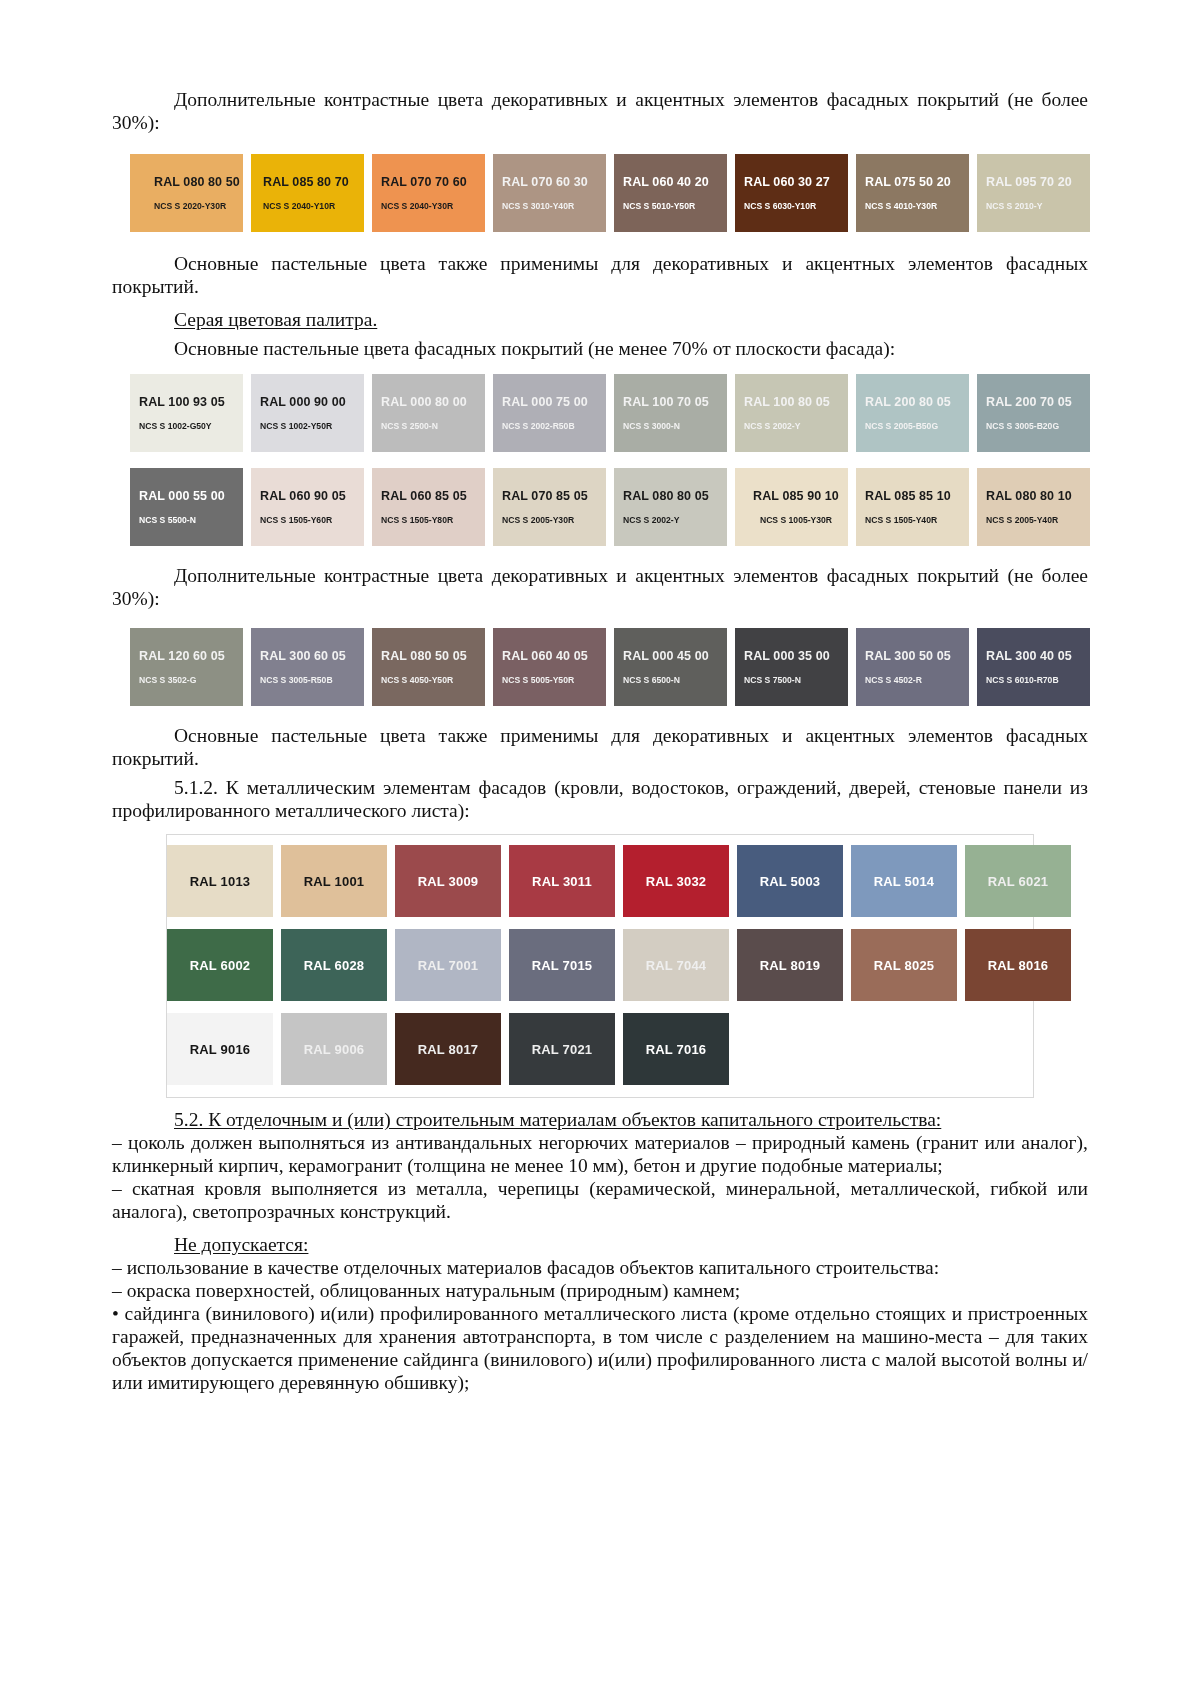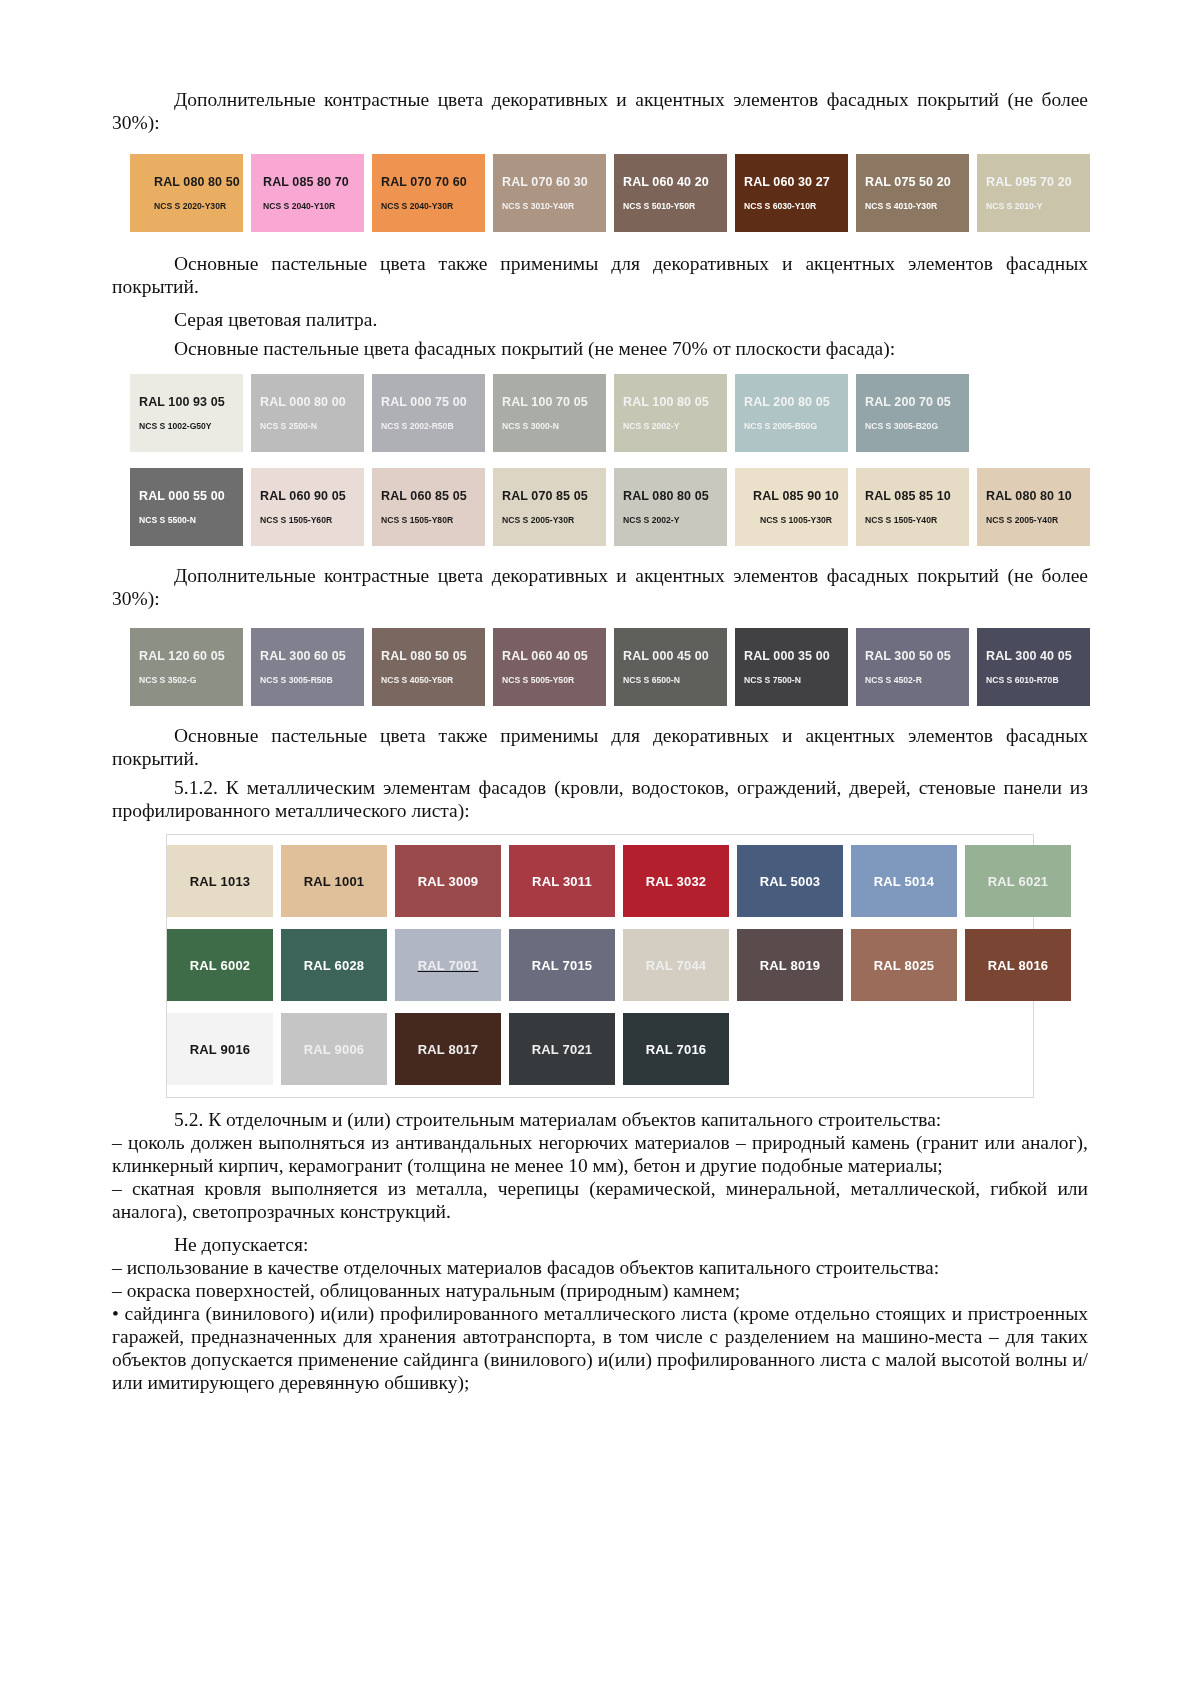--- a/index.html
+++ b/index.html
@@ -27,20 +27,21 @@
   }
   p.para.noindent{text-indent:0;}
   .gap6{height:6px;}
   .gap10{height:10px;}
   .gap12{height:12px;}
   .gap14{height:14px;}
   .gap16{height:16px;}
   .gap18{height:18px;}
   .gap20{height:20px;}
   .underline-head{
+    text-decoration:underline;
     text-underline-offset:2px;
   }
   
   .swatch-row{
     display:flex;
     gap:8px;
     width:940px;
     margin:0 auto;
   }
   .swatch{
@@ -118,21 +119,21 @@
 
   <p class="para">Дополнительные контрастные цвета декоративных и акцентных элементов фасадных покрытий (не более 30%):</p>
 
   <div class="gap20"></div>
 
   <div class="swatch-row" id="row-beige">
       <div class="swatch light" style="background: rgb(233, 174, 98); padding-left: 24px;">
         <div class="ral">RAL 080 80 50</div>
         <div class="ncs">NCS S 2020-Y30R</div>
       </div>
-      <div class="swatch light" style="background: #f9a8d4; padding-left: 12px;">
+      <div class="swatch light" style="background: #eab308; padding-left: 12px;">
         <div class="ral">RAL 085 80 70</div>
         <div class="ncs">NCS S 2040-Y10R</div>
       </div>
       <div class="swatch light" style="background: rgb(238, 147, 80);">
         <div class="ral">RAL 070 70 60</div>
         <div class="ncs">NCS S 2040-Y30R</div>
       </div>
       <div class="swatch soft" style="background: rgb(173, 149, 132);">
         <div class="ral">RAL 070 60 30</div>
         <div class="ncs">NCS S 3010-Y40R</div>
@@ -167,20 +168,24 @@
 
   <p class="para">Основные пастельные цвета фасадных покрытий (не менее 70% от плоскости фасада):</p>
 
   <div class="gap14"></div>
 
   <div class="swatch-row" id="row-gray1">
       <div class="swatch light" style="background: rgb(235, 235, 227);">
         <div class="ral">RAL 100 93 05</div>
         <div class="ncs">NCS S 1002-G50Y</div>
       </div>
+      <div class="swatch light" style="background: rgb(220, 220, 224);">
+        <div class="ral">RAL 000 90 00</div>
+        <div class="ncs">NCS S 1002-Y50R</div>
+      </div>
       <div class="swatch soft" style="background: rgb(188, 188, 188);">
         <div class="ral">RAL 000 80 00</div>
         <div class="ncs">NCS S 2500-N</div>
       </div>
       <div class="swatch soft" style="background: rgb(175, 175, 182);">
         <div class="ral">RAL 000 75 00</div>
         <div class="ncs">NCS S 2002-R50B</div>
       </div>
       <div class="swatch soft" style="background: rgb(169, 173, 165);">
         <div class="ral">RAL 100 70 05</div>
@@ -315,21 +320,21 @@
           <span>RAL 6021</span>
         </div>
       </div>
       <div class="metal-row">
         <div class="mswatch dark" style="background: rgb(62, 107, 72);">
           <span>RAL 6002</span>
         </div>
         <div class="mswatch dark" style="background: rgb(61, 100, 88);">
           <span>RAL 6028</span>
         </div>
-        <div class="mswatch soft" style="background: rgb(176, 182, 196); text-decoration: underline;">
+        <div class="mswatch soft" style="background: rgb(176, 182, 196);">
           <span>RAL 7001</span>
         </div>
         <div class="mswatch dark" style="background: rgb(106, 109, 126);">
           <span>RAL 7015</span>
         </div>
         <div class="mswatch soft" style="background: rgb(211, 205, 194);">
           <span>RAL 7044</span>
         </div>
         <div class="mswatch dark" style="background: rgb(90, 76, 76);">
           <span>RAL 8019</span>

